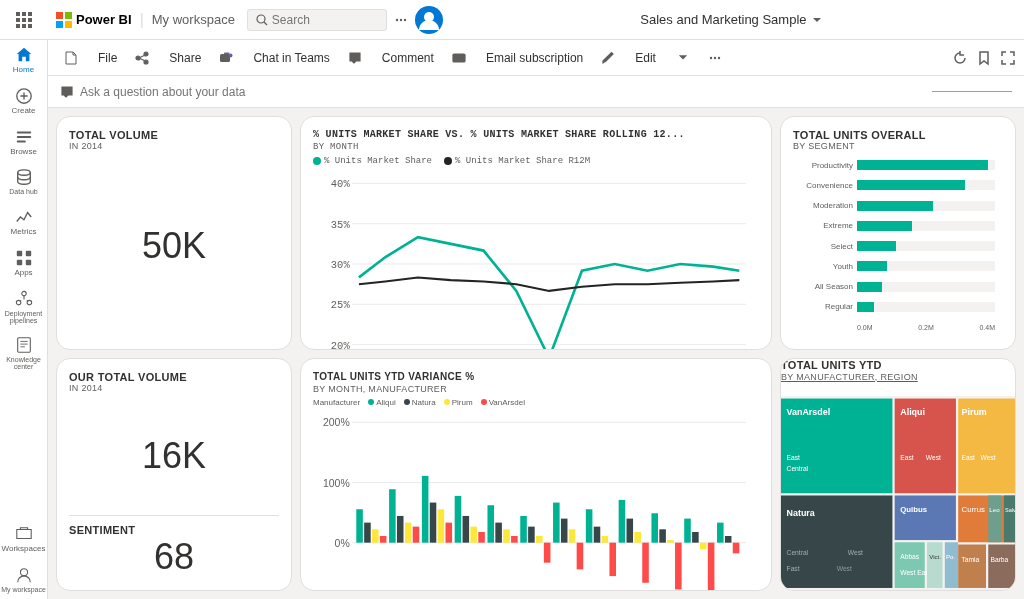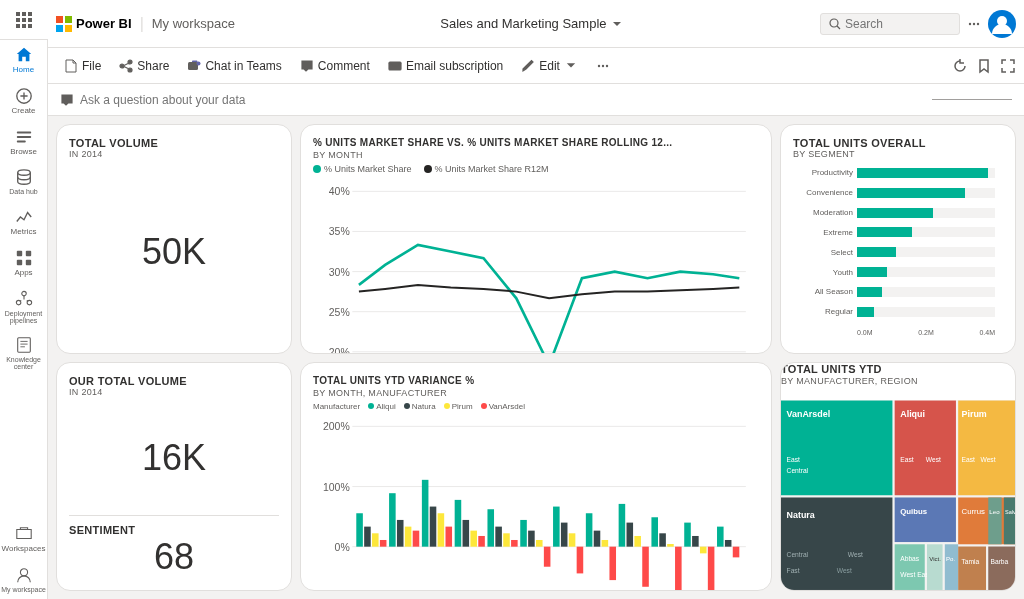--- a/index.html
+++ b/index.html
@@ -38,21 +38,21 @@
     
     .main-area {
       flex: 1;
       display: flex;
       flex-direction: column;
       overflow: hidden;
     }
 
     
     .top-bar {
-      height: 48px;
+      height: 40px;
       background: #fff;
       display: flex;
       align-items: center;
       padding: 0 8px;
       border-bottom: 1px solid #e1dfdd;
       gap: 4px;
       flex-shrink: 0;
     }
     .top-bar-logo {
       display: flex;
@@ -92,21 +92,21 @@
       display: flex;
       align-items: center;
       padding: 0 8px;
       border-bottom: 1px solid #e1dfdd;
       gap: 2px;
       flex-shrink: 0;
     }
     .toolbar-btn {
       display: flex;
       align-items: center;
-      gap: 4px;
+      gap: 20px;
       padding: 4px 8px;
       border-radius: 3px;
       cursor: pointer;
       font-size: 12px;
       color: #323130;
       border: none;
       background: transparent;
     }
     .toolbar-btn svg { width: 14px; height: 14px; fill: #605e5c; }
 
@@ -171,20 +171,21 @@
       color: #323130;
       display: flex;
       align-items: center;
       justify-content: center;
       flex: 1;
     }
 
     
     .chart-card {
       grid-column: 2;
+      font-family: Liberation Mono, monospace;
     }
     .chart-area {
       flex: 1;
       position: relative;
     }
     .legend {
       display: flex;
       gap: 12px;
       margin-bottom: 4px;
       font-size: 9px;
@@ -363,45 +364,45 @@
       <svg width="16" height="16" viewBox="0 0 16 16">
         <rect x="0" y="0" width="7" height="7" fill="#f25022"></rect>
         <rect x="9" y="0" width="7" height="7" fill="#7fba00"></rect>
         <rect x="0" y="9" width="7" height="7" fill="#00a4ef"></rect>
         <rect x="9" y="9" width="7" height="7" fill="#ffb900"></rect>
       </svg>
       <span class="pbi-text">Power BI</span>
       <span style="color:#e1dfdd;margin:0 4px">|</span>
       <span class="workspace-text">My workspace</span>
     </div>
-    <div style="flex:1; display:flex; align-items:center; justify-content:center; gap:4px;">
-      <span style="font-size:13px;color:#323130;">Sales and Marketing Sample</span>
-      <svg width="12" height="12" viewBox="0 0 12 12" fill="#605e5c">
-          <path d="M2 4l4 4 4-4z"></path>
-        </svg>
-    </div>
     <div style="display:flex;align-items:center;gap:6px;">
       <div class="search-box">
         <svg width="12" height="12" viewBox="0 0 12 12" fill="#605e5c">
             <circle cx="5" cy="5" r="4" stroke="#605e5c" stroke-width="1.2" fill="none"></circle>
             <path d="M8 8l3 3" stroke="#605e5c" stroke-width="1.2"></path>
           </svg>
         <input type="text" placeholder="Search" style="">
       </div>
       <svg width="16" height="16" viewBox="0 0 16 16" fill="#605e5c">
           <circle cx="4" cy="8" r="1.2"></circle>
           <circle cx="8" cy="8" r="1.2"></circle>
           <circle cx="12" cy="8" r="1.2"></circle>
         </svg>
       <svg width="28" height="28" viewBox="0 0 28 28">
           <circle cx="14" cy="14" r="14" fill="#0078d4"></circle>
           <circle cx="14" cy="11" r="5" fill="#fff"></circle>
           <path d="M4 24c0-5.52 4.48-10 10-10s10 4.48 10 10" fill="#fff"></path>
         </svg>
     </div>
+    <div style="flex:1; display:flex; align-items:center; justify-content:center; gap:4px;">
+      <span style="font-size:13px;color:#323130;">Sales and Marketing Sample</span>
+      <svg width="12" height="12" viewBox="0 0 12 12" fill="#605e5c">
+          <path d="M2 4l4 4 4-4z"></path>
+        </svg>
+    </div>
   </div>
 
   <div class="toolbar">
     <button class="toolbar-btn">
       <svg width="14" height="14" viewBox="0 0 14 14" fill="#605e5c">
           <path d="M2 1h7l3 3v9H2z" stroke="#605e5c" fill="none" stroke-width="1"></path>
           <path d="M9 1v3h3" stroke="#605e5c" fill="none" stroke-width="1"></path>
         </svg>
       <span>File</span>
     </button>
@@ -703,21 +704,21 @@
           <text x="238" y="158" font-size="6.5" fill="#605e5c" text-anchor="middle">Sep 14</text>
           <text x="263" y="158" font-size="6.5" fill="#605e5c" text-anchor="middle">Oct 14</text>
           <text x="288" y="158" font-size="6.5" fill="#605e5c" text-anchor="middle">Nov 14</text>
           <text x="313" y="158" font-size="6.5" fill="#605e5c" text-anchor="middle">Dec 14</text>
         </svg>
       </div>
     </div>
 
     <div class="card" style="grid-column:3;grid-row:2;padding:0;">
       <div class="card-title" style="margin-bottom:1px;">Total Units YTD</div>
-      <div class="card-subtitle" style="margin-bottom:14px;">BY MANUFACTURER, REGION</div>
+      <div class="card-subtitle" style="margin-bottom:14px;text-decoration:underline;">BY MANUFACTURER, REGION</div>
       <div class="treemap-area">
         <svg width="100%" height="100%" viewBox="0 0 210 170">
 
           <rect x="0" y="0" width="100" height="85" fill="#00b294"></rect>
           <text x="5" y="15" font-size="8" fill="white" font-weight="600">VanArsdel</text>
 
           <rect x="102" y="0" width="55" height="85" fill="#d6544b"></rect>
           <text x="107" y="15" font-size="8" fill="white" font-weight="600">Aliqui</text>
 
           <rect x="159" y="0" width="51" height="85" fill="#f4b942"></rect>

